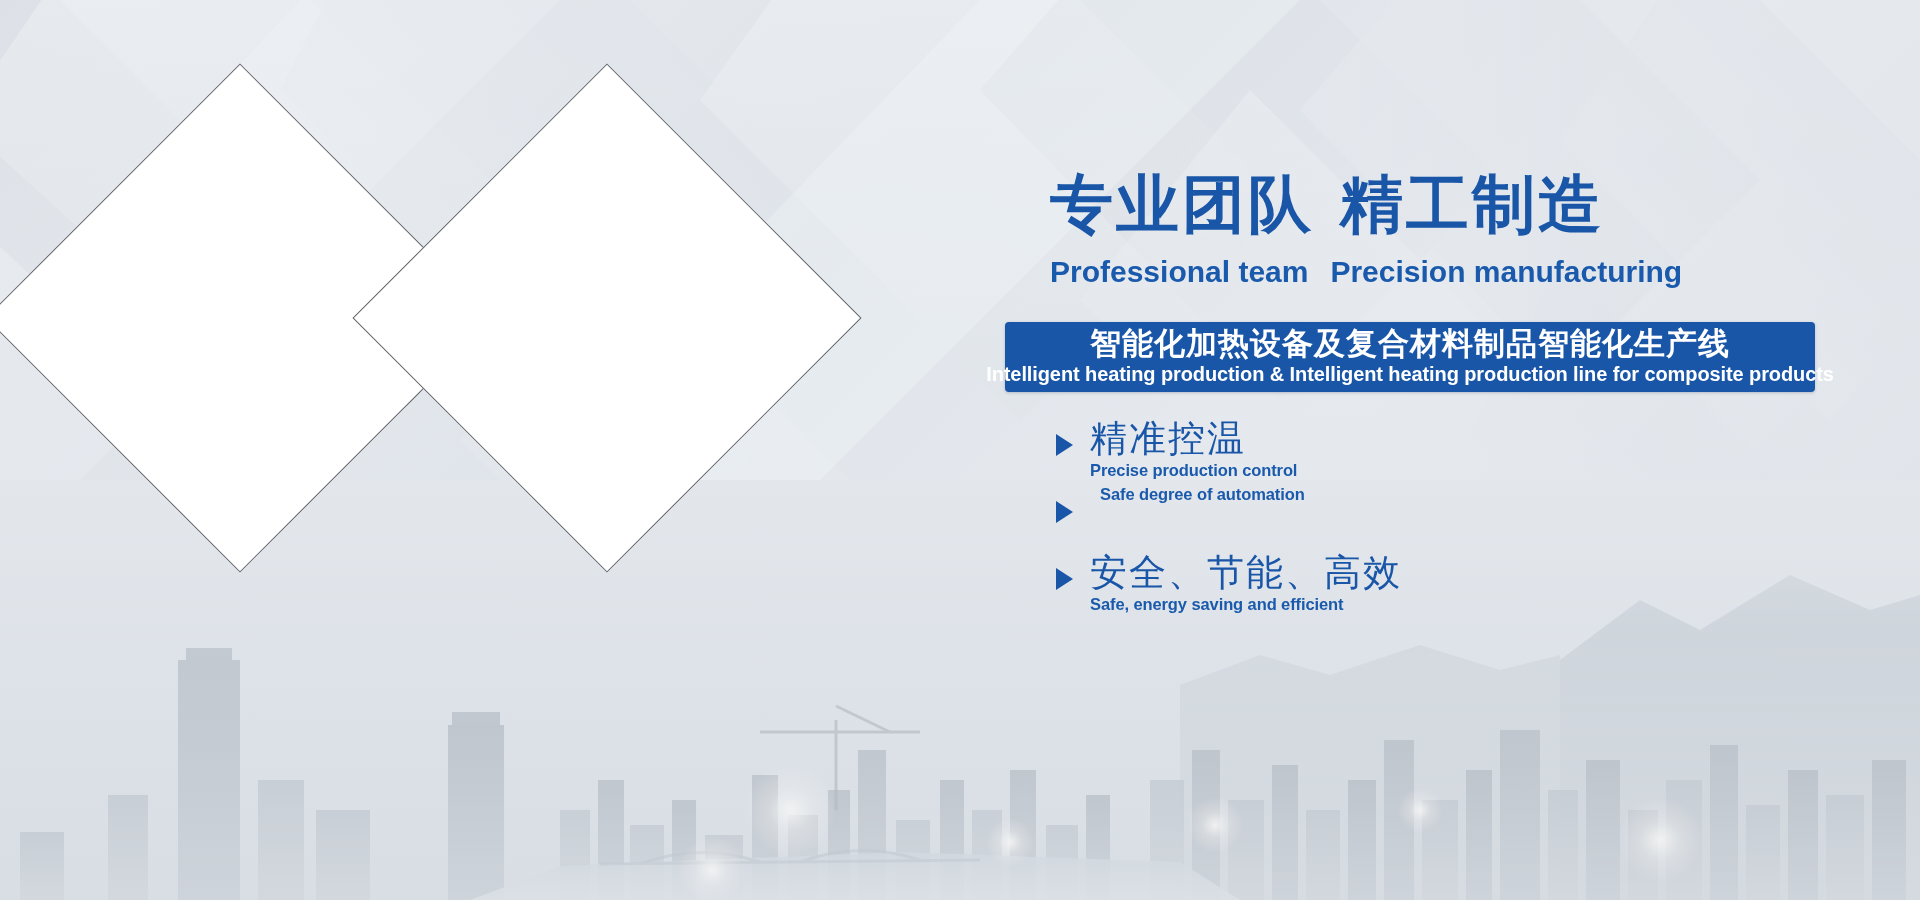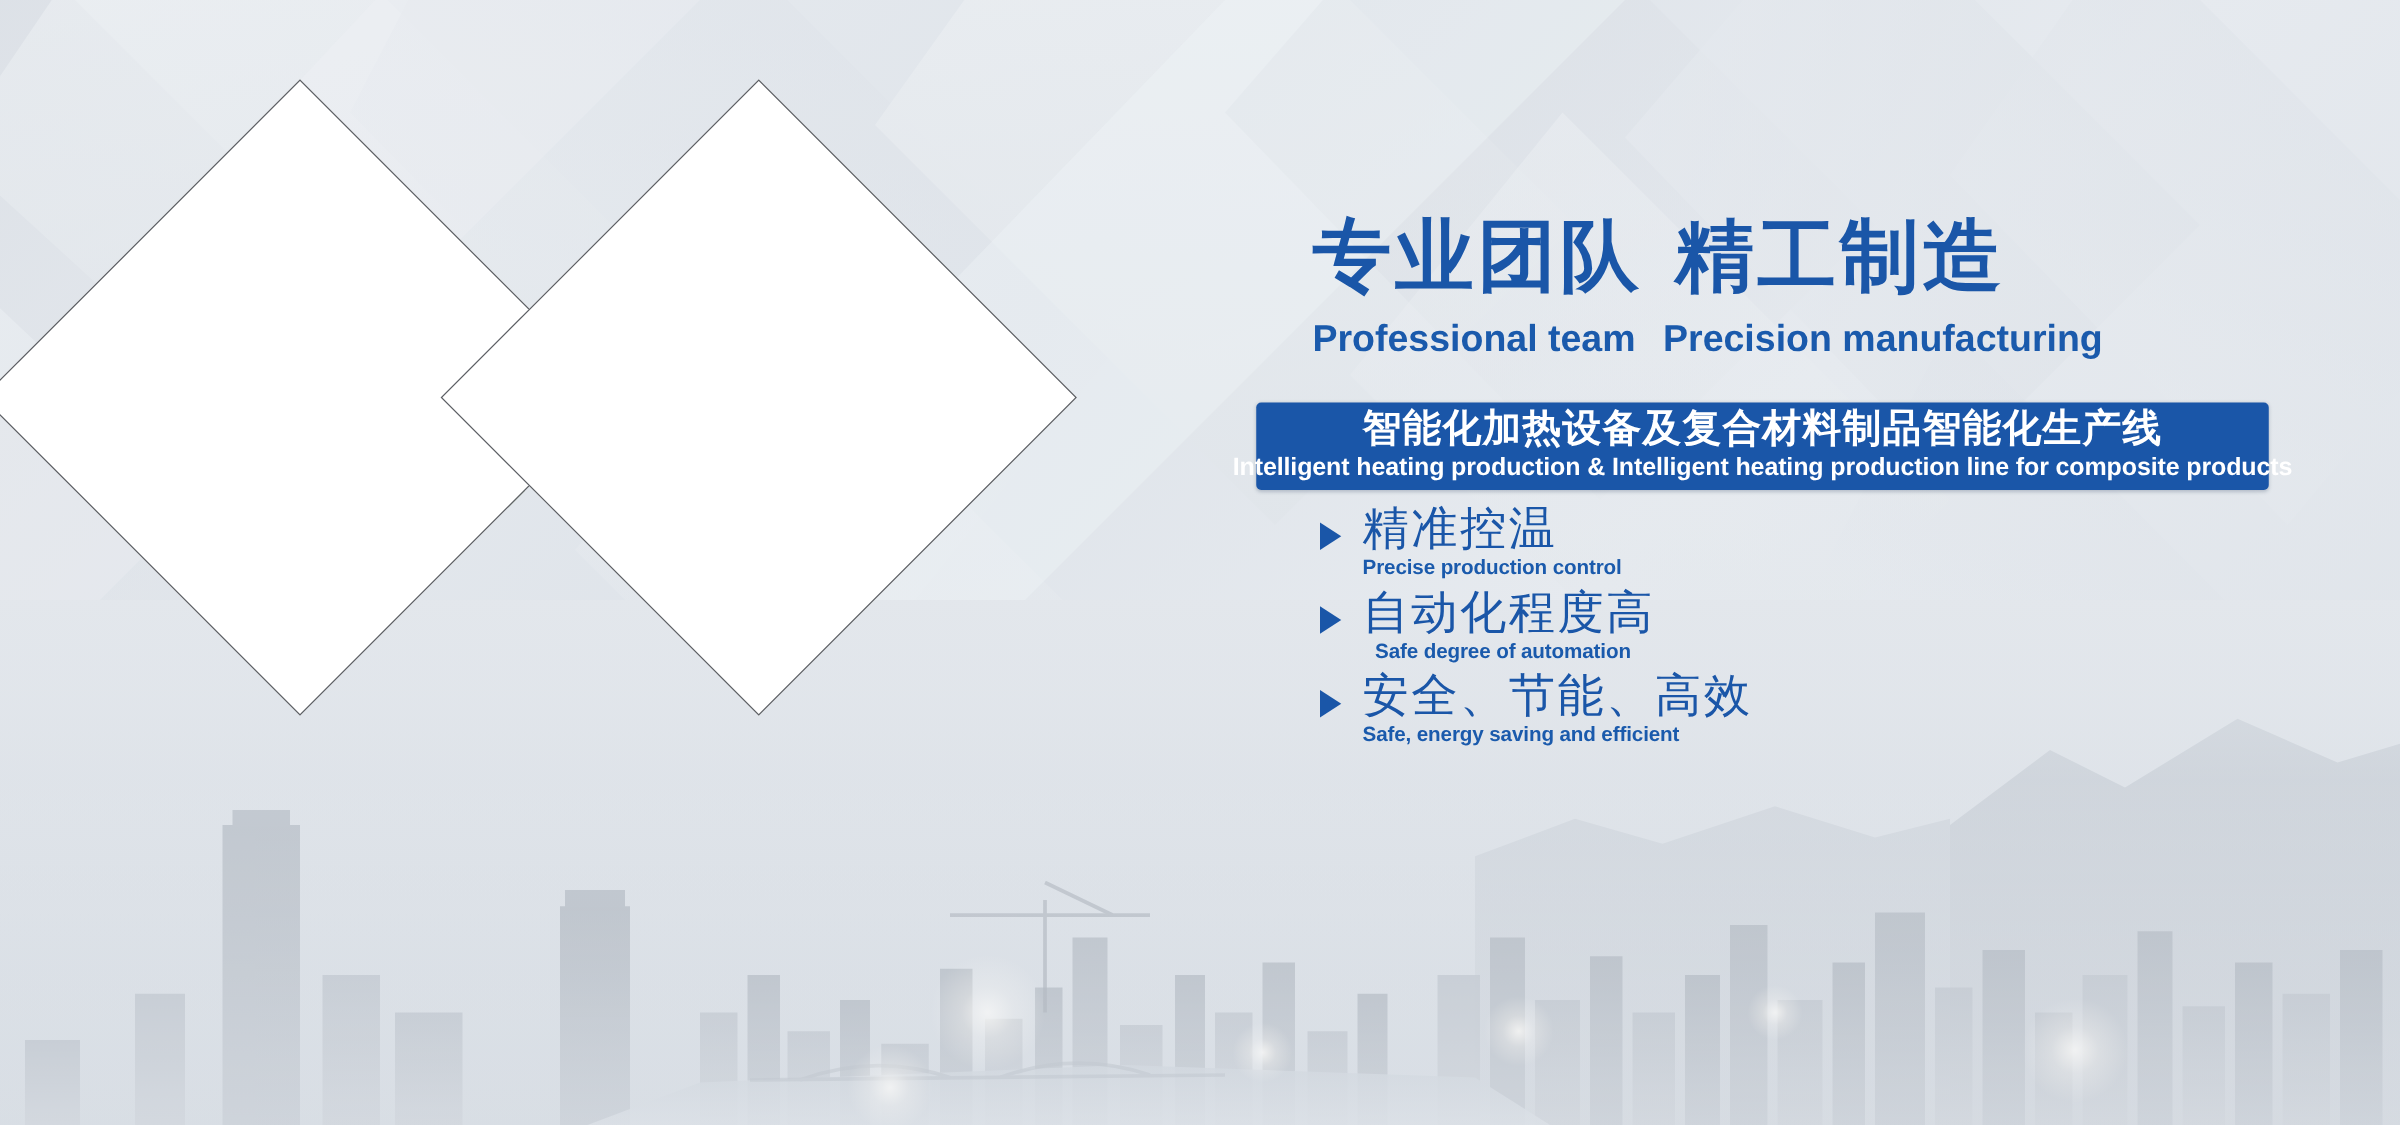--- a/index.html
+++ b/index.html
@@ -87,21 +87,21 @@
     letter-spacing:1px; line-height:1.06; white-space:nowrap;
     font-family:"DejaVu Sans","Liberation Sans",sans-serif;
   }
   .banner .b-en {
     font-size:20px; font-weight:bold; color:#ffffff;
     letter-spacing:-0.1px; line-height:1.25; white-space:nowrap;
     margin-top:2px;
     font-family:"Liberation Sans",sans-serif;
   }
 
-  .features { position:absolute; left:8px; top:404px; width:700px; }
+  .features { position:absolute; left:8px; top:420px; width:700px; }
   .feature { position:relative; height:67px; }
   .feature .tri {
     position:absolute; left:8px; top:14px;
     width:0; height:0;
     border-top:11px solid transparent;
     border-bottom:11px solid transparent;
     border-left:17px solid #1a56a8;
   }
   .feature .ftext { position:absolute; left:42px; top:-2px; }
   .feature .f-cn {
@@ -468,21 +468,20 @@
         <span class="tri"></span>
         <div class="ftext">
           <div class="f-cn">精准控温</div>
           <div class="f-en">Precise production control</div>
         </div>
       </div>
 
       <div class="feature indent">
         <span class="tri"></span>
         <div class="ftext">
-          <div class="f-cn">自动化程度高</div>
           <div class="f-en">Safe degree of automation</div>
         </div>
       </div>
 
 
       <div class="feature">
         <span class="tri"></span>
         <div class="ftext">
           <div class="f-cn">安全、节能、高效</div>
           <div class="f-en">Safe, energy saving and efficient</div>

